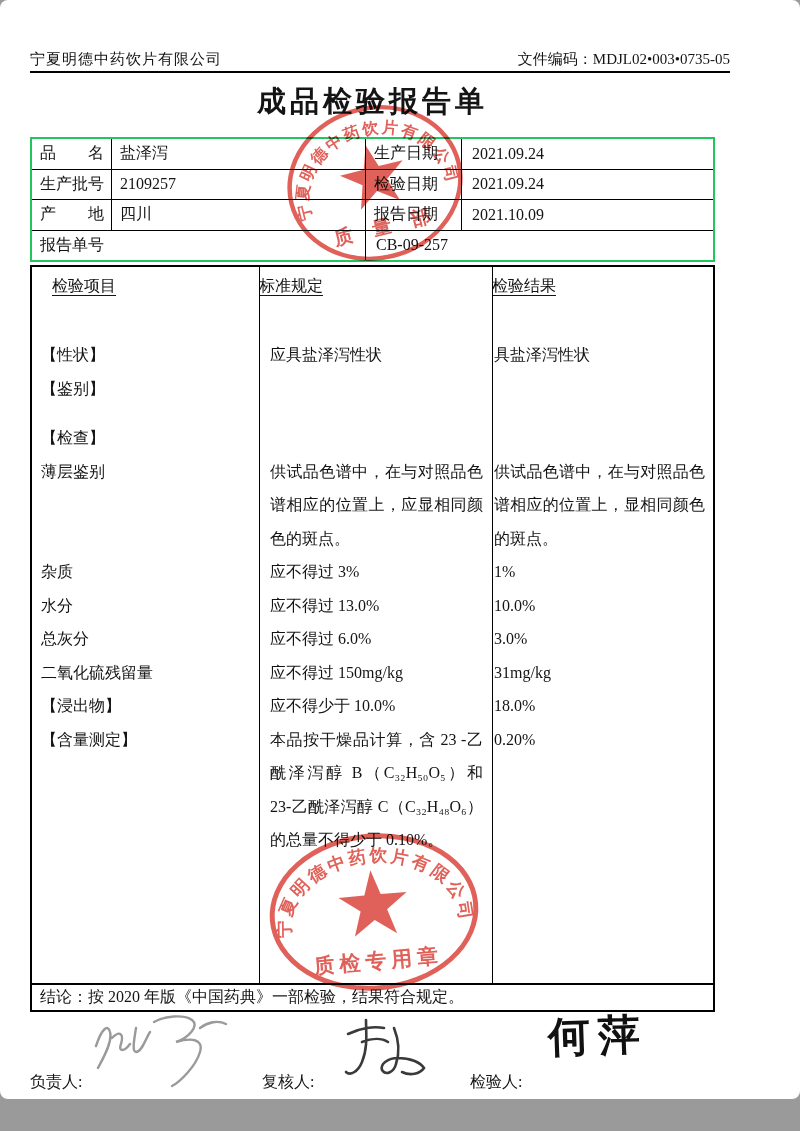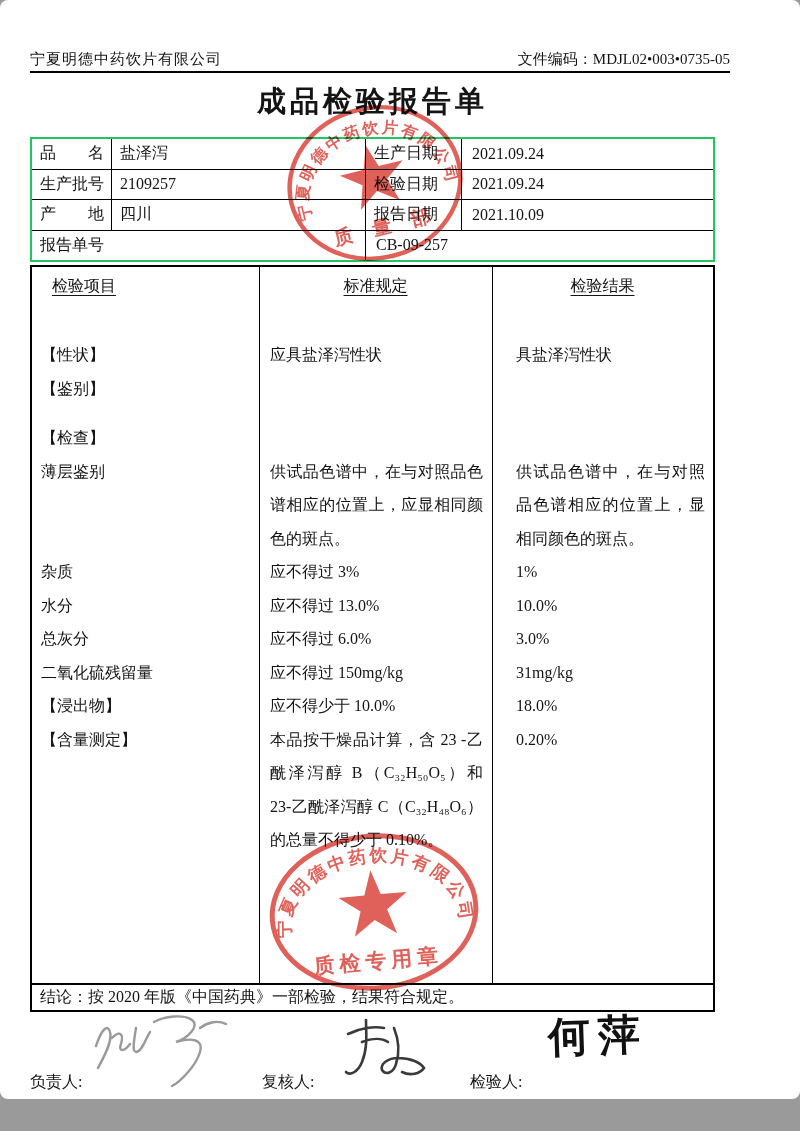--- a/index.html
+++ b/index.html
@@ -35,26 +35,26 @@
     position:absolute; left:30px; top:265px; width:685px; height:720px;
     border:2px solid #000; box-sizing:border-box; font-size:16px;
   }
   .vrule{position:absolute; top:0; bottom:0; width:1px; background:#000;}
   .vrule.v1{left:227px;}
   .vrule.v2{left:460px;}
   .m-head{display:grid; grid-template-columns:227px 233px 1fr; padding-top:9px; height:30px;}
   .m-head .h{font-size:16px;}
   .m-head .h span{text-decoration:underline; text-underline-offset:4px;}
   .m-head .h.item{padding-left:20px;}
-  .m-head .h.standard,.m-head .h.result{text-align:center;}
+  .m-head .h.standard,.m-head .h.result{}
   .m-row{display:grid; grid-template-columns:227px 233px 1fr; line-height:33.5px;}
   .m-row .c{box-sizing:border-box;}
   .m-row .c.item{padding-left:9px;}
   .m-row .c.standard{padding:0 9px 0 11px; text-align:justify;}
-  .m-row .c.result{padding:0 8px 0 24px; text-align:justify;}
+  .m-row .c.result{padding:0 8px 0 2px; text-align:justify;}
   .m-row.gap-lg{margin-top:32px;}
   .m-row.gap-md{margin-top:16px;}
   
   .conclusion{
     position:absolute; left:30px; top:983px; width:685px; height:29px;
     border:2px solid #000; box-sizing:border-box;
     display:flex; align-items:center; padding-left:8px; font-size:16px;
   }
   
   .sig-label{position:absolute; font-size:16px; top:1072px;}

